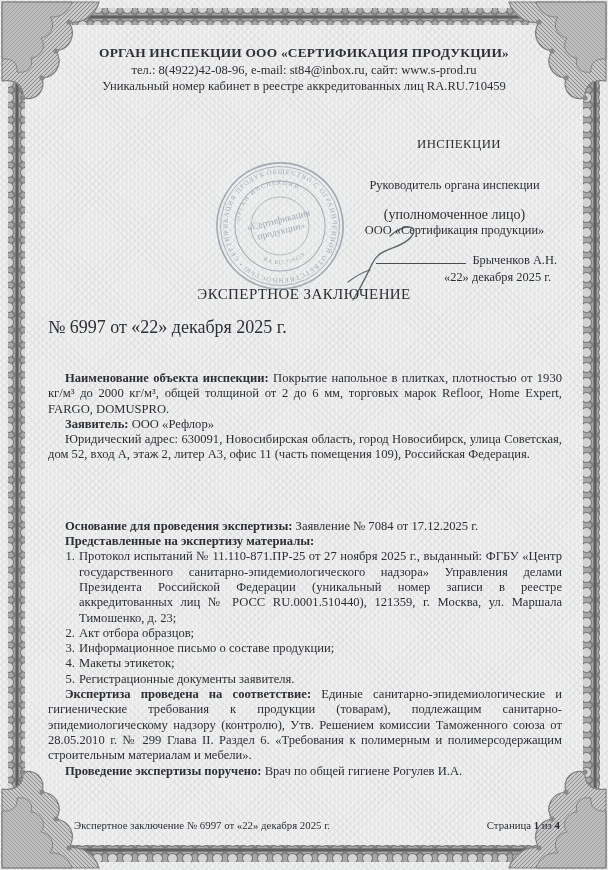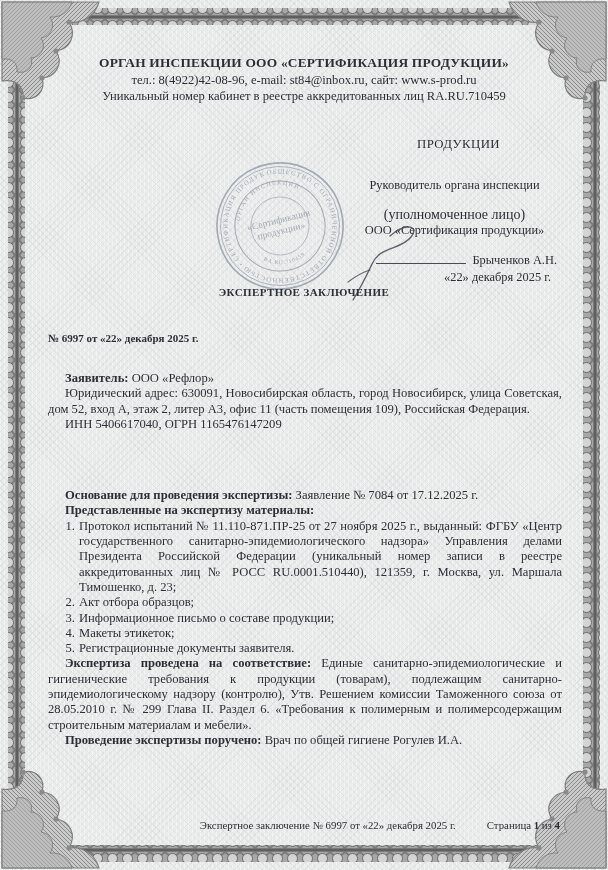--- a/index.html
+++ b/index.html
@@ -11,39 +11,39 @@
     background-color:#ebecec;
     background-image:
       repeating-linear-gradient(45deg, rgba(60,60,70,.05) 0 1px, rgba(0,0,0,0) 1px 5px),
       repeating-linear-gradient(135deg, rgba(60,60,70,.05) 0 1px, rgba(0,0,0,0) 1px 5px),
       repeating-linear-gradient(90deg, rgba(255,255,255,.35) 0 1px, rgba(0,0,0,0) 1px 4px);
     font-family:"Liberation Serif","DejaVu Serif",serif;
     color:#2e2f36;
   }
   .frame{position:absolute;left:0;top:0;pointer-events:none;}
   .header{position:absolute;top:44px;left:40px;right:40px;text-align:center;line-height:1.32;}
-  .header .org{font-weight:bold;font-size:13.4px;letter-spacing:.2px;margin-top:10px;}
+  .header .org{font-weight:bold;font-size:13.4px;letter-spacing:.2px;}
   .header .hline{font-size:12.6px;}
   .approve-word{position:absolute;top:137px;left:417px;font-size:12.8px;letter-spacing:.4px;}
   .approval{position:absolute;top:178px;left:352px;width:205px;font-size:12.4px;line-height:1.25;text-align:center;}
   .approval .small{font-size:14px;margin-top:12px;}
   .approval .sig-row{text-align:right;margin-top:14px;white-space:nowrap;}
   .sigline{display:inline-block;width:90px;border-bottom:1px solid #4a4a52;height:10px;margin-right:6px;}
   .approval .date-row{text-align:right;margin-top:2px;padding-right:6px;}
   .stamp{position:absolute;left:211px;top:156px;opacity:.78;}
   .signature-svg{position:absolute;left:330px;top:216px;}
-  .doc-title{position:absolute;top:286px;left:0;right:0;text-align:center;font-weight:bold;font-size:11px;letter-spacing:.4px;}
-  .doc-number{position:absolute;top:332px;left:48px;font-size:11px;font-weight:bold;}
+  .doc-title{position:absolute;top:286px;left:0;right:0;text-align:center;font-weight:normal;font-size:15px;letter-spacing:.4px;}
+  .doc-number{position:absolute;top:317px;left:48px;font-size:18px;}
   .content{position:absolute;left:48px;right:46px;top:371px;font-size:12.6px;line-height:15.3px;}
   .p{margin:0;text-indent:17px;text-align:justify;}
   .b{font-weight:bold;}
   .gap{height:56px;}
   ol.materials{margin:0;padding-left:30px;}
   ol.materials li{text-align:justify;padding-left:1px;}
-  .footer{position:absolute;left:48px;right:48px;top:819px;display:flex;justify-content:flex-end;font-size:10.8px;gap:31px;}
+  .footer{position:absolute;left:48px;right:48px;top:819px;display:flex;justify-content:space-between;font-size:10.8px;gap:31px;}
   .footer .fl{margin-left:26px;}
   .stamp text{fill:#8e98a4;}
 </style>
 </head>
 <body>
 
 <div class="page">
 
   <svg class="frame" width="608" height="870" viewBox="0 0 608 870" aria-hidden="true">
     <defs>
@@ -83,21 +83,21 @@
     <use href="#orn" transform="translate(2,868) scale(1,-1)"></use>
     <use href="#orn" transform="translate(606,868) scale(-1,-1)"></use>
   </svg>
 
   <div class="header">
     <div class="org">ОРГАН ИНСПЕКЦИИ ООО «СЕРТИФИКАЦИЯ ПРОДУКЦИИ»</div>
     <div class="hline">тел.: 8(4922)42-08-96, e-mail: st84@inbox.ru, сайт: www.s-prod.ru</div>
     <div class="hline">Уникальный номер кабинет в реестре аккредитованных лиц RA.RU.710459</div>
   </div>
 
-  <div class="approve-word">ПРОДУКЦИИ</div>
+  <div class="approve-word">ИНСПЕКЦИИ</div>
   <div class="approval">
     <div>Руководитель органа инспекции</div>
     <div class="small">(уполномоченное лицо)</div>
     <div>ООО «Сертификация продукции»</div>
     <div class="sig-row">
       <span class="sigline"></span><span>Брыченков А.Н.</span>
     </div>
     <div class="date-row">«22» декабря 2025 г.</div>
   </div>
 
@@ -128,23 +128,23 @@
 
   <svg class="signature-svg" width="120" height="90" viewBox="0 0 120 90" aria-hidden="true">
     <path d="M60,20 C76,6 90,10 81,21 C71,34 50,30 42,48 C35,63 31,71 23,84" fill="none" stroke="#454a54" stroke-width="1.4" stroke-linecap="round" opacity=".85"></path>
     <path d="M18,66 C26,60 33,56 40,54" fill="none" stroke="#454a54" stroke-width="1.2" stroke-linecap="round" opacity=".8"></path>
   </svg>
 
   <div class="doc-title">ЭКСПЕРТНОЕ ЗАКЛЮЧЕНИЕ</div>
   <div class="doc-number">№ 6997 от «22» декабря 2025 г.</div>
 
   <div class="content">
+    <p class="p"><span class="b">Наименование объекта инспекции:</span><span> Покрытие напольное в плитках, плотностью от 1930 кг/м³ до 2000 кг/м³, общей толщиной от 2 до 6 мм, торговых марок Refloor, Home Expert, FARGO, DOMUSPRO.</span></p>
     <p class="p"><span class="b">Заявитель:</span><span> ООО «Рефлор»</span></p>
     <p class="p">Юридический адрес: 630091, Новосибирская область, город Новосибирск, улица Советская, дом 52, вход А, этаж 2, литер А3, офис 11 (часть помещения 109), Российская Федерация.</p>
-    <p class="p">ИНН 5406617040, ОГРН 1165476147209</p>
 
     <div class="gap"></div>
 
     <p class="p"><span class="b">Основание для проведения экспертизы:</span><span> Заявление № 7084 от 17.12.2025 г.</span></p>
     <p class="p b">Представленные на экспертизу материалы:</p>
     <ol class="materials">
       <li>Протокол испытаний № 11.110-871.ПР-25 от 27 ноября 2025 г., выданный: ФГБУ «Центр государственного санитарно-эпидемиологического надзора» Управления делами Президента Российской Федерации (уникальный номер записи в реестре аккредитованных лиц № РОСС RU.0001.510440), 121359, г. Москва, ул. Маршала Тимошенко, д. 23;</li>
       <li>Акт отбора образцов;</li>
       <li>Информационное письмо о составе продукции;</li>
       <li>Макеты этикеток;</li>

